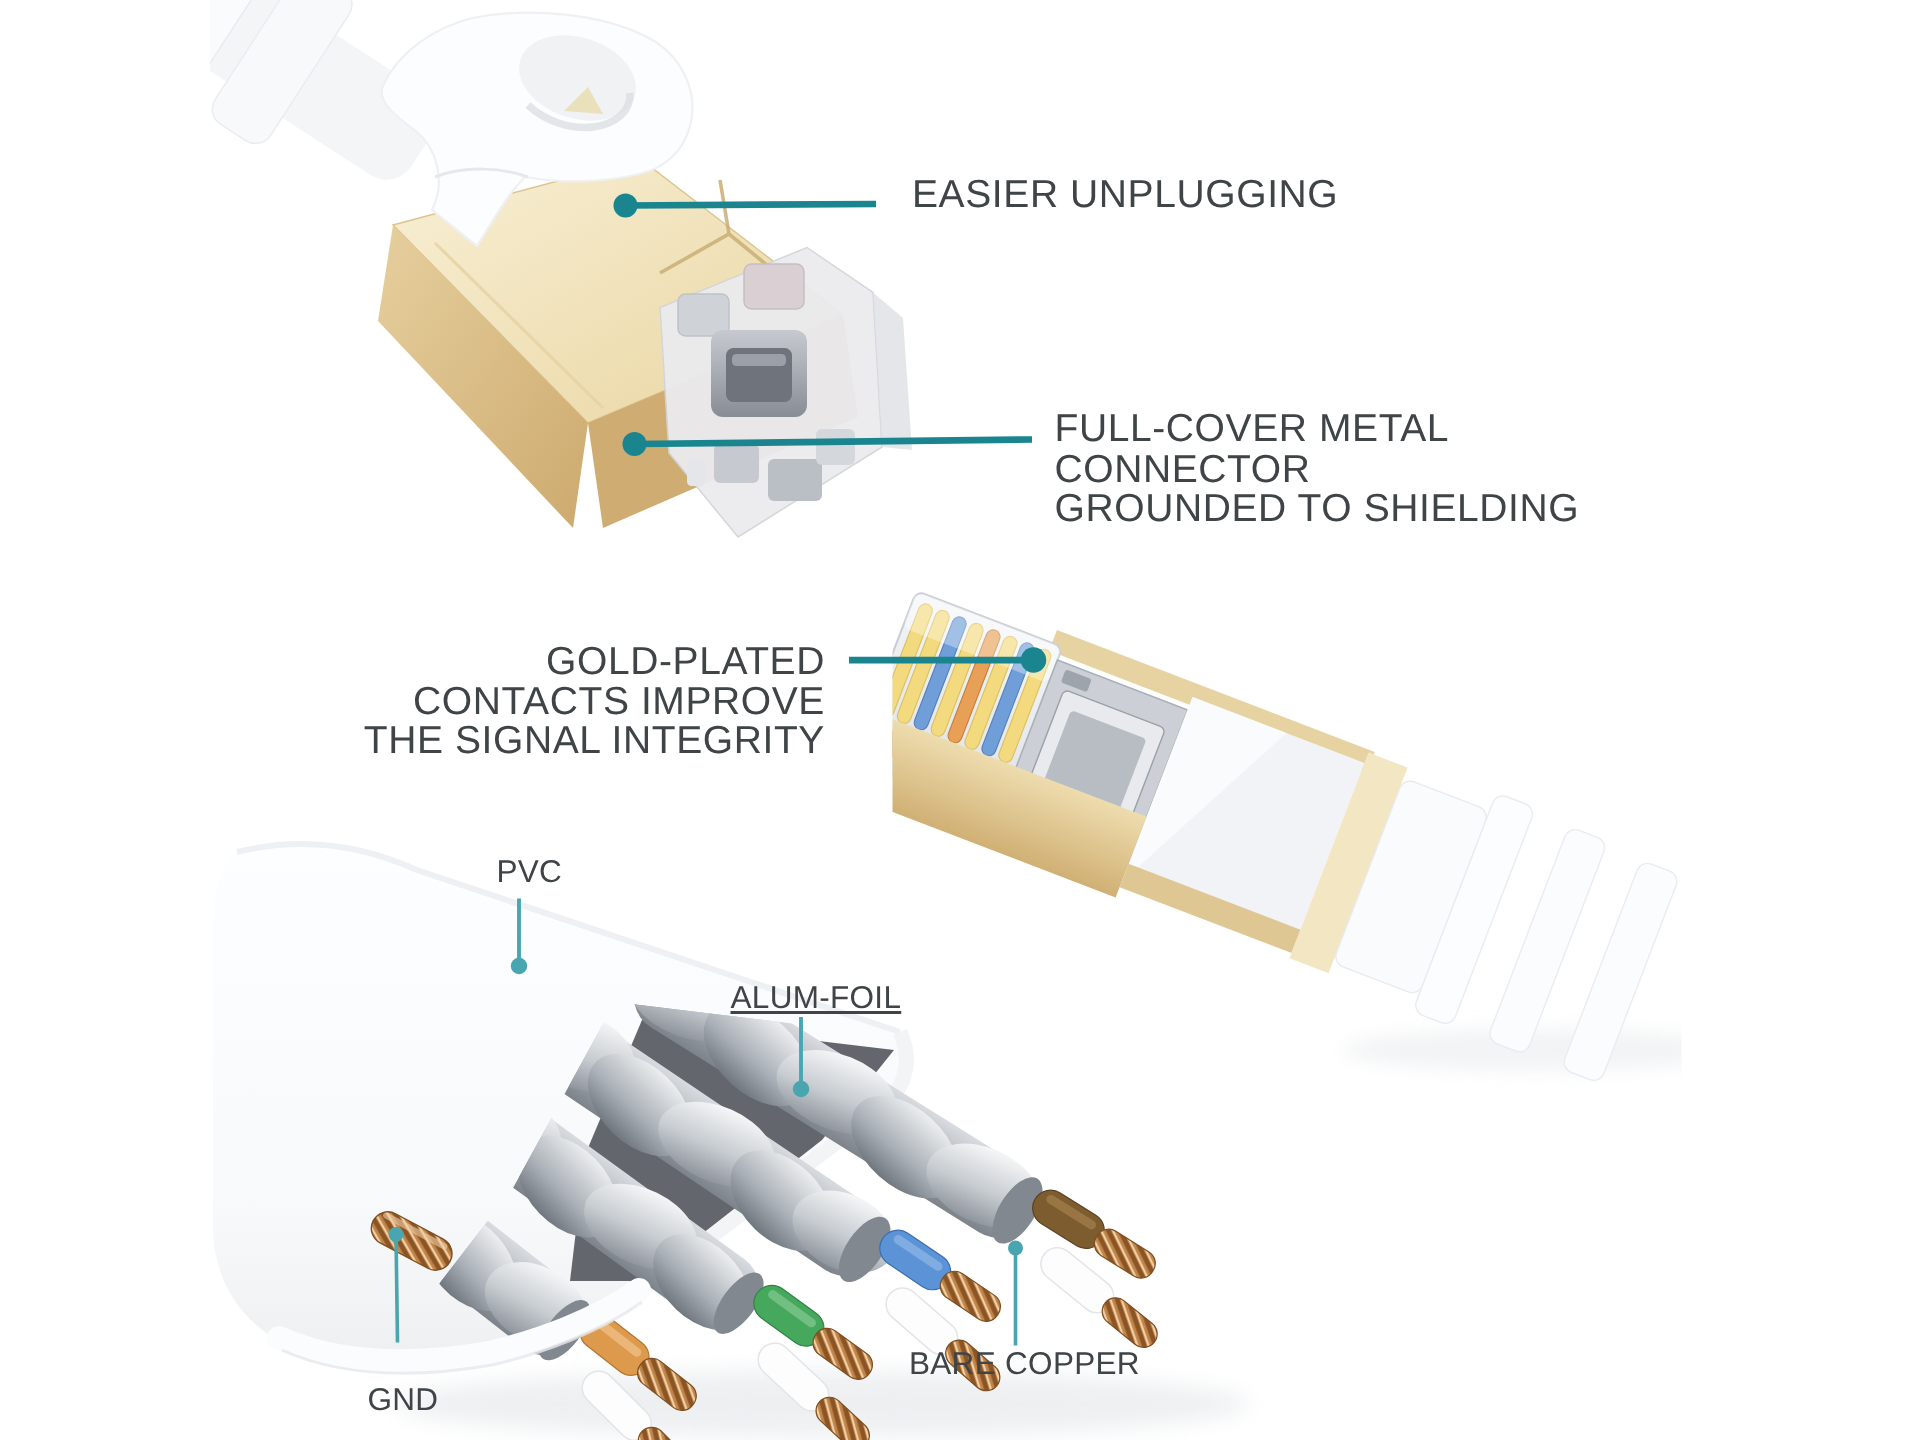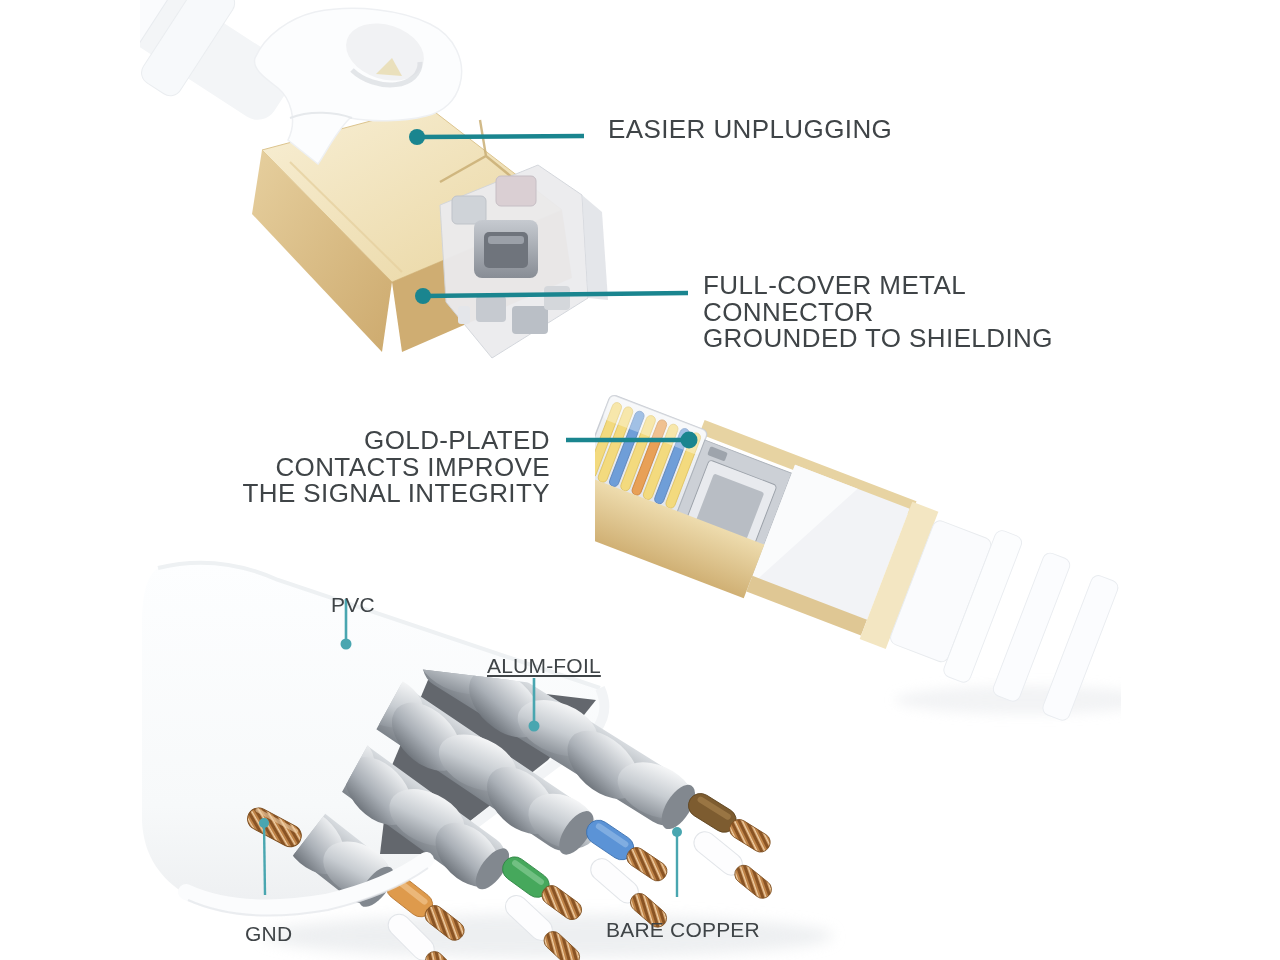--- a/index.html
+++ b/index.html
@@ -8,24 +8,24 @@
     overflow:hidden;font-family:"Liberation Sans",sans-serif;
   }
   .fig{position:absolute;z-index:1;}
   .overlay{position:absolute;left:0;top:0;z-index:3;pointer-events:none;}
   .lbl{position:absolute;color:#3f4447;white-space:nowrap;z-index:4;}
   .lbl-lg{font-size:26px;line-height:26.5px;letter-spacing:0.4px;}
   .lbl-sm{font-size:21px;line-height:21px;letter-spacing:0.2px;}
   #lbl-easier{left:608px;top:116px;}
   #lbl-fullcover{left:703px;top:272px;}
   #lbl-gold{left:190px;top:427px;width:360px;text-align:right;}
-  #lbl-pvc{left:331px;top:571px;margin-top:23px;}
+  #lbl-pvc{left:331px;top:571px;}
   #lbl-alum{left:487px;top:655px;text-decoration:underline;}
   #lbl-gnd{left:245px;top:895px;margin-top:28px;}
-  #lbl-bare{left:606px;top:899px;margin-top:20px;}
+  #lbl-bare{left:606px;top:899px;}
 </style>
 </head>
 <body>
 
 <div class="stage">
 
   <svg class="fig" style="left:140px;top:0;" width="470" height="365" viewBox="0 0 470 365">
     <defs>
       <linearGradient id="goldTop" x1="0" y1="0" x2="1" y2="1">
         <stop offset="0" stop-color="#f8efd5"></stop>

